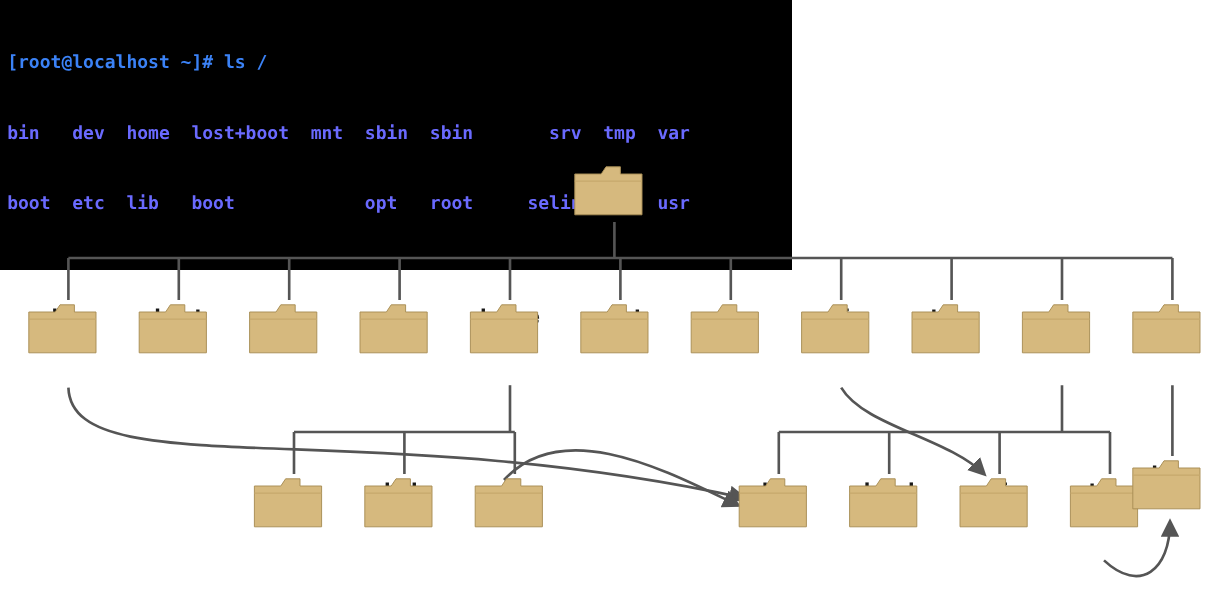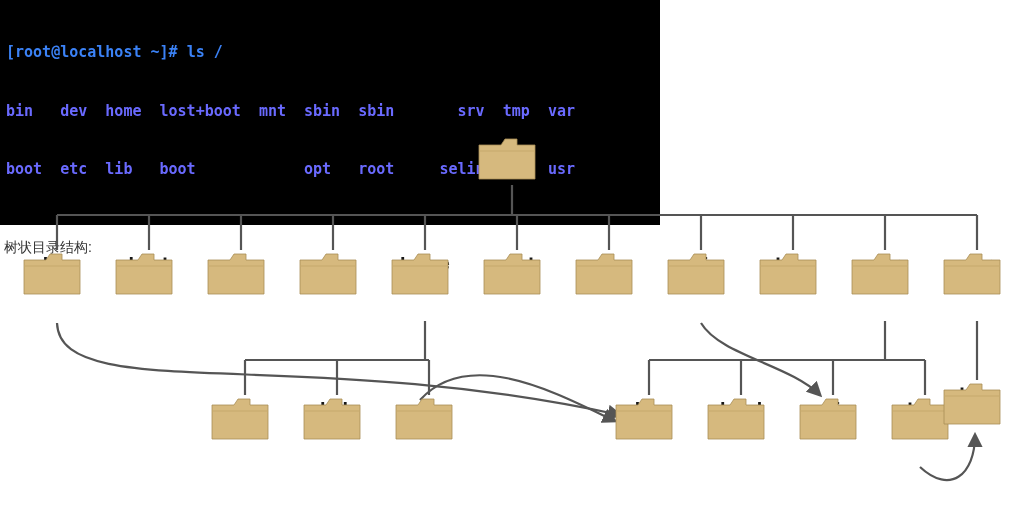--- a/index.html
+++ b/index.html
@@ -83,21 +83,20 @@
 <body>
 
 <div class="page">
 
   <div class="terminal">
     <div><span class="prompt">[root@localhost ~]# </span><span class="cmd">ls /</span></div>
     <div id="ls-row-0"><span class="dir">bin   </span><span class="dir">dev  </span><span class="dir">home  </span><span class="dir">lost+boot  </span><span class="dir">mnt  </span><span class="dir">sbin  </span><span class="dir">sbin     </span>  <span class="dir">srv  </span><span class="dir">tmp  </span><span class="dir">var </span></div>
     <div id="ls-row-1"><span class="dir">boot  </span><span class="dir">etc  </span><span class="dir">lib   </span><span class="dir">boot       </span>     <span class="dir">opt   </span><span class="dir">root     </span><span class="dir">selinux</span><span class="dir">sys  </span><span class="dir">usr  </span>    </div>
   </div>
 
-  <div class="caption">树状目录结构:</div>
 
   <div class="tree-wrap">
 
     <svg viewBox="0 0 1023 416">
       <defs>
         <marker id="arrow" viewBox="0 0 10 10" refX="8" refY="5" markerWidth="7" markerHeight="7" orient="auto-start-reverse">
           <path d="M 0 0 L 10 5 L 0 10 z" fill="#555"></path>
         </marker>
       </defs>
       <g stroke="#555" stroke-width="2.2" fill="none">

